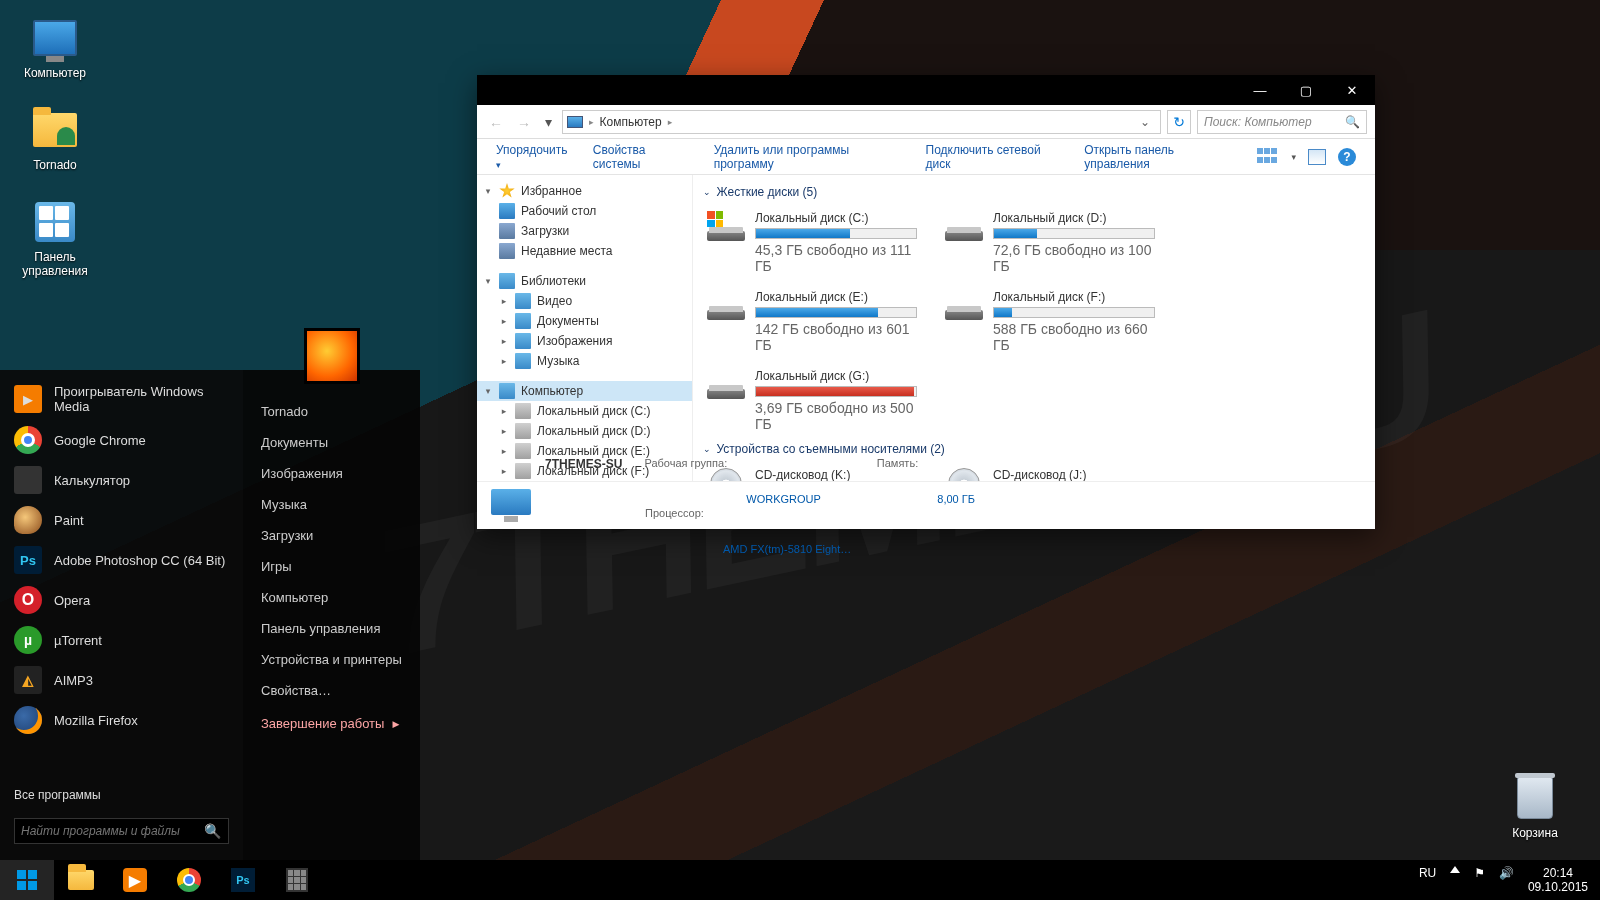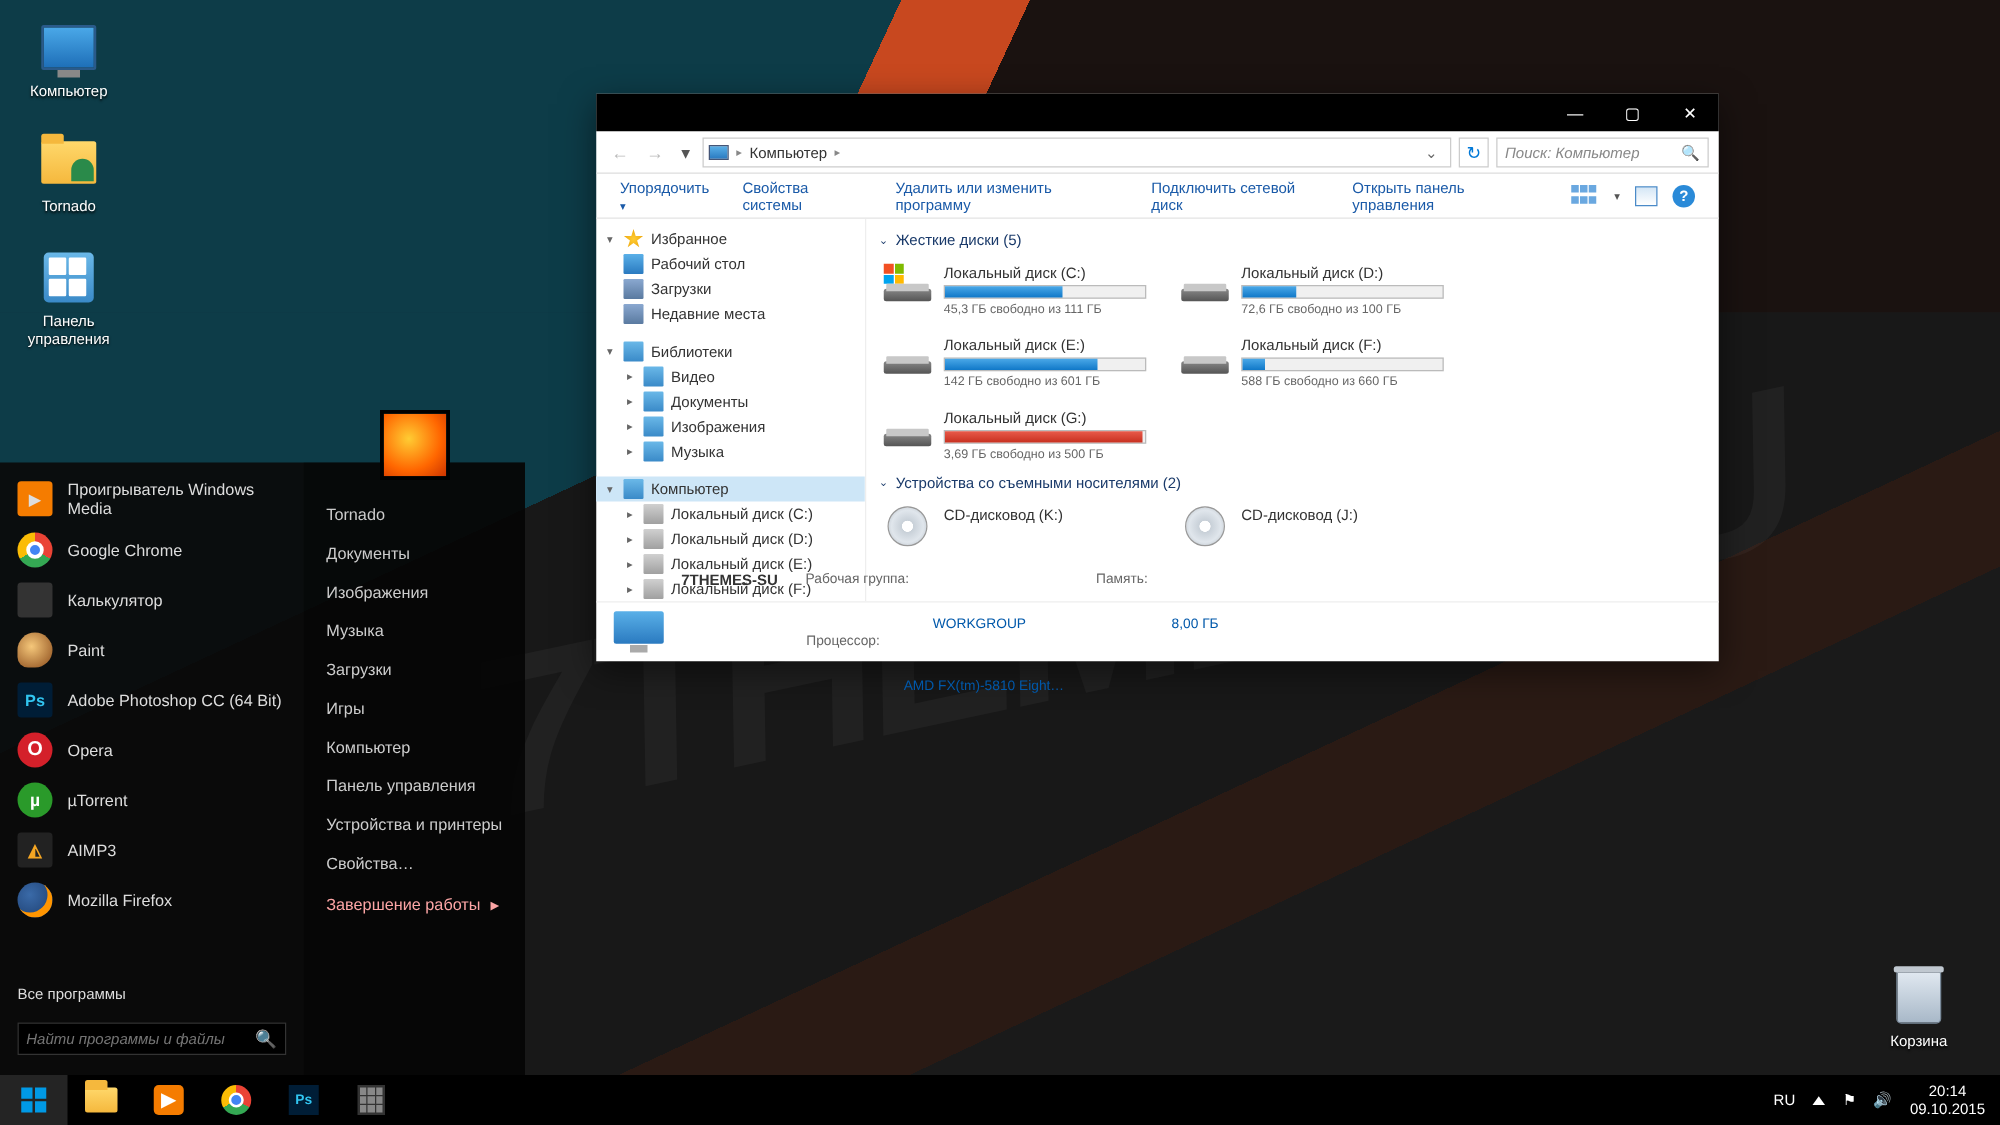--- a/index.html
+++ b/index.html
@@ -39,21 +39,21 @@
 .sm-search input { flex:1; background:none; border:none; color:#fde047; font-style:italic; font-size:12px; outline:none; }
 .sm-search .sic { color:#999; font-size:14px; }
 .sm-shut { padding:10px 18px; cursor:pointer; color:#fca5a5; display:flex; align-items:center; gap:8px; }
 
 
 .taskbar { position:absolute; left:0; right:0; bottom:0; height:40px; background:#000; display:flex; align-items:center; color:#fff; }
 .tb-btn { width:54px; height:40px; display:flex; align-items:center; justify-content:center; cursor:pointer; }
 .tb-btn.active { background:rgba(255,255,255,.14); }
 .win-ic { width:20px; height:20px; display:grid; grid-template:1fr 1fr/1fr 1fr; gap:2px; }
 .win-ic span { background:#0099e5; }
-.tray { margin-left:auto; display:flex; align-items:center; gap:14px; padding:0 12px; font-size:12px; }
+.tray { margin-left:auto; display:flex; gap:14px; padding:0 12px; font-size:12px; }
 .tray .clock { text-align:center; line-height:1.2; font-size:12px; }
 .tri { width:0; height:0; border-left:5px solid transparent; border-right:5px solid transparent; border-bottom:7px solid #fff; cursor:pointer; }
 
 
 .explorer { position:absolute; left:477px; top:75px; width:898px; height:454px; background:#fff; box-shadow:0 8px 26px rgba(0,0,0,.5); display:flex; flex-direction:column; font-size:12px; color:#333; }
 .ex-title { height:30px; background:#000; display:flex; align-items:center; justify-content:flex-end; }
 .ex-tc { width:46px; height:30px; display:flex; align-items:center; justify-content:center; color:#fff; cursor:pointer; font-size:13px; }
 .ex-addr { height:34px; border-bottom:1px solid #ddd; display:flex; align-items:center; gap:6px; padding:0 8px; }
 .ex-nav { color:#bbb; padding:0 4px; cursor:default; font-size:14px; }
 .ex-nav.on { color:#555; cursor:pointer; }
@@ -96,21 +96,21 @@
 .hdd-ic { width:38px; height:10px; background:linear-gradient(#888,#555); border-radius:2px; position:absolute; bottom:0; }
 .hdd-ic::before { content:""; position:absolute; top:-4px; left:2px; right:2px; height:6px; background:#c8c8c8; border-radius:1px 1px 0 0; }
 .win-badge { position:absolute; top:0; left:0; width:16px; height:16px; display:grid; grid-template:1fr 1fr/1fr 1fr; gap:1px; }
 .win-badge span:nth-child(1){background:#f25022}.win-badge span:nth-child(2){background:#7fba00}.win-badge span:nth-child(3){background:#00a4ef}.win-badge span:nth-child(4){background:#ffb900}
 .cd-ic { width:32px; height:32px; border-radius:50%; background:radial-gradient(circle,#fff 20%,#c8d0d8 22%,#e0e6ec 60%,#b0b8c0); border:1px solid #999; margin:auto; }
 .drive .dinfo { flex:1; }
 .drive .dname { color:#333; margin-bottom:3px; }
 .dbar { height:11px; border:1px solid #bbb; background:#f0f0f0; margin-bottom:3px; }
 .dbar .fill { height:100%; background:linear-gradient(#4aa8e8,#1078c8); }
 .dbar .fill.red { background:linear-gradient(#e85a4a,#c83020); }
-.dfree { color:#666; font-size:10px; }
+.dfree { color:#666; font-size:14px; }
 .ex-status { height:48px; border-top:1px solid #eee; display:flex; align-items:center; gap:14px; padding:0 14px; }
 .ex-status .pc-ic { width:40px; height:34px; }
 .pc-ic .scr { width:40px; height:26px; background:linear-gradient(#5ab0e8,#2a7ac0); border-radius:2px; }
 .pc-ic .std { width:14px; height:6px; background:#aaa; margin:1px auto 0; }
 .st-col { display:flex; flex-direction:column; gap:2px; font-size:11px; }
 .st-col .lbl { color:#666; }
 .st-col .val { color:#0058aa;margin-top:36px; }
 .st-row { display:flex; gap:8px; }
 </style>
 </head>
@@ -249,21 +249,21 @@
       </div>
       <div class="ex-ref">↻</div>
       <div class="ex-srch">
         <span>Поиск: Компьютер</span>
         <span class="mg">🔍</span>
       </div>
     </div>
     <div class="ex-tool">
       <span class="ti dd">Упорядочить</span>
       <span class="ti">Свойства системы</span>
-      <span class="ti">Удалить или изменить программу</span>
+      <span class="ti">Удалить или программы программу</span>
       <span class="ti">Подключить сетевой диск</span>
       <span class="ti">Открыть панель управления</span>
       <div class="right">
         <div class="vic">
             <span></span>
             <span></span>
             <span></span>
             <span></span>
             <span></span>
             <span></span>

